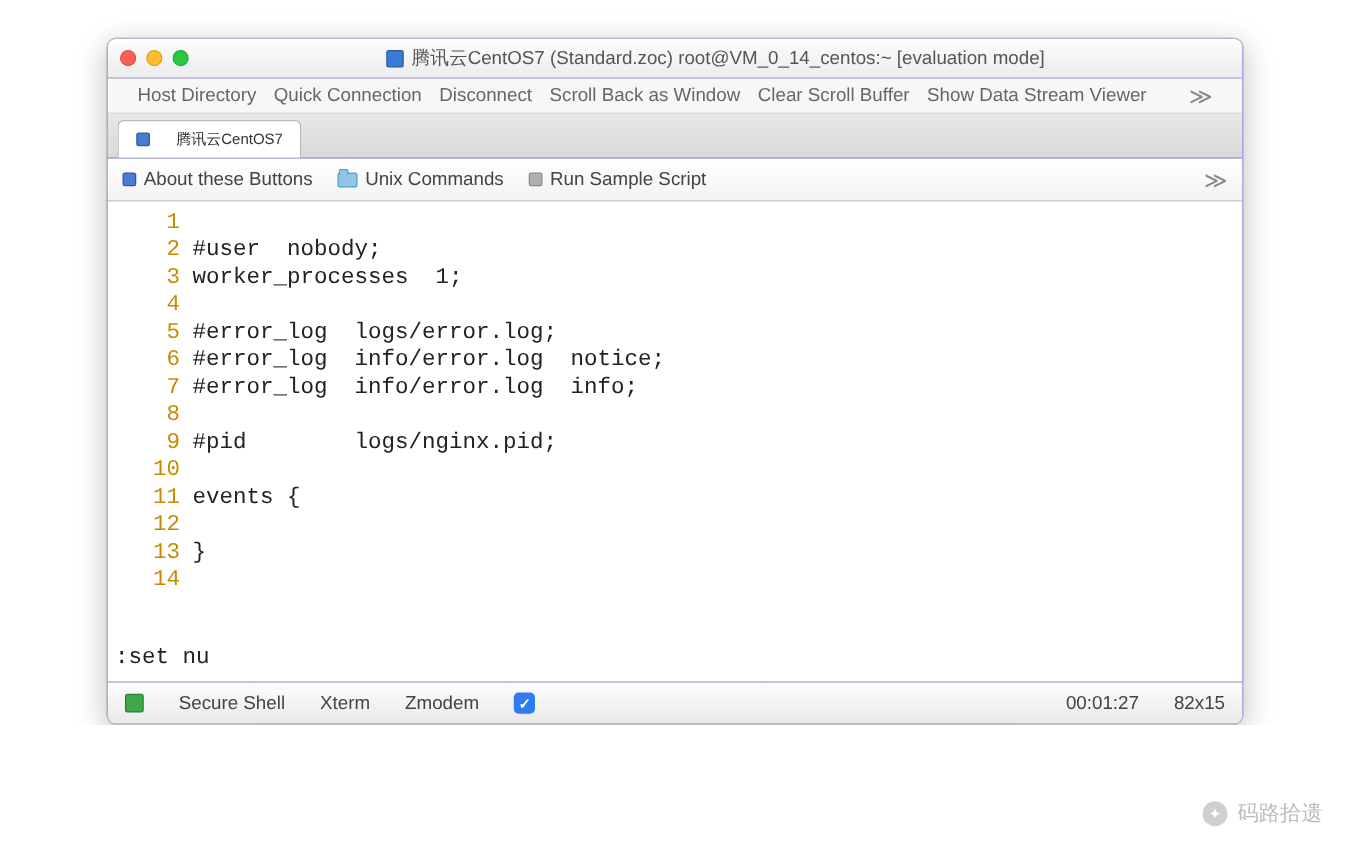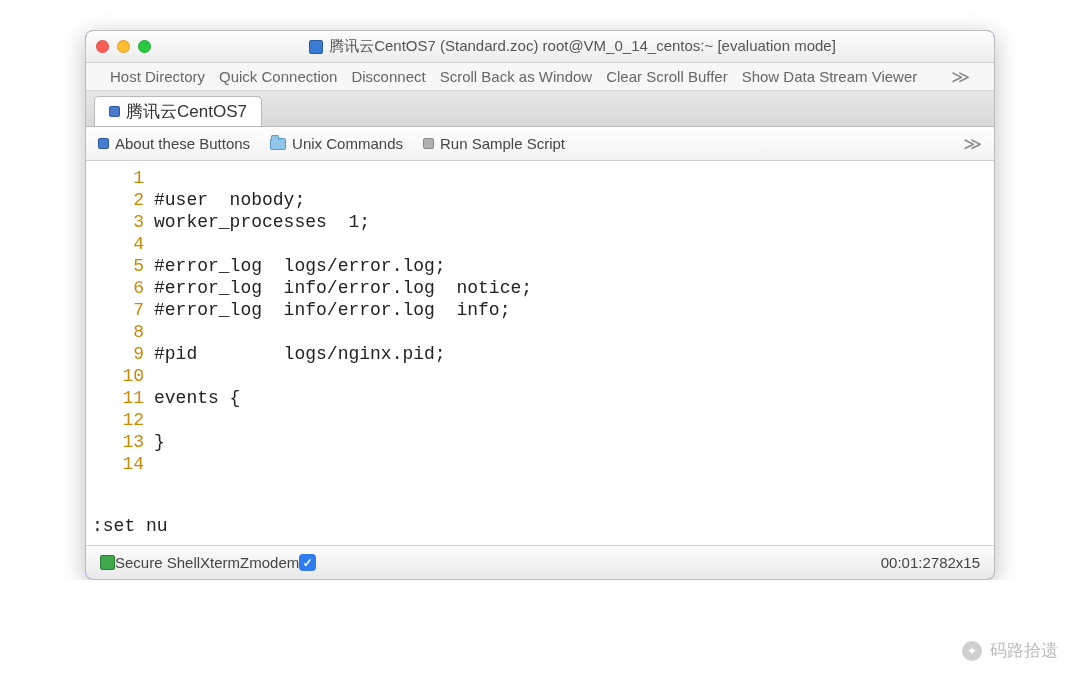--- a/index.html
+++ b/index.html
@@ -39,24 +39,24 @@
   }
   .menubar .spacer{flex:1;}
   .chev { font-size:18px; color:#888; }
   .tabbar {
     height:36px; display:flex; align-items:flex-end;
     background:linear-gradient(#e7e7e7,#d9d9d9);
     padding-left:8px;
     border-bottom:1px solid #b8b8b8;
   }
   .tab {
-    height:30px; display:flex; align-items:center; gap:6px;
+    height:30px; display:flex; align-items:center; gap:21px;
     padding:0 14px; background:#fff; border:1px solid #b8b8b8;
     border-bottom:none; border-radius:5px 5px 0 0;
-    font-size:17px; color:#333;
+    font-size:12px; color:#333;
   }
   .tab .sq { width:11px; height:11px; background:#4a7bd0; border:1px solid #2a5aa0; border-radius:2px;}
   .toolbar {
     height:34px; display:flex; align-items:center; gap:20px;
     padding:0 12px; font-size:15px; color:#444;
     background:linear-gradient(#fefefe,#f3f3f3);
     border-bottom:1px solid #d0d0d0;
   }
   .tb-item{display:flex; align-items:center; gap:6px; cursor:pointer;}
   .sq-blue{width:11px;height:11px;background:#4a7bd0;border:1px solid #2a5aa0;border-radius:2px;}
@@ -71,21 +71,21 @@
     font-size:18px;
     line-height:22px;
     padding:6px 0 8px 0;
     min-height:320px;
   }
   .row { display:flex; white-space:pre; }
   .gutter { width:68px; text-align:right; padding-right:10px; color:#c98a00; font-weight:500;}
   .code { color:#222; }
   .cmdline { padding-left:6px; color:#222; font-family:inherit;margin-top:40px;}
   .statusbar {
-    height:34px; display:flex; align-items:center; 
+    height:34px; display:flex; align-items:center; gap:28px;
     padding:0 14px; font-size:15px; color:#444;
     background:linear-gradient(#fdfdfd,#e9e9e9);
     border-top:1px solid #d0d0d0;
     justify-content:center;
   }
   .ss-icon{width:15px;height:15px;border-radius:2px;position:relative;background:#3fa84a;border:1px solid #2d7d37;}
   .ss-icon:after{content:"";position:absolute;left:-3px;top:-3px;width:15px;height:15px;border-radius:2px;background:#4a7bd0;border:1px solid #2a5aa0;z-index:-1;}
   .check{width:17px;height:17px;border-radius:4px;background:#2f7bf0;display:flex;align-items:center;justify-content:center;color:#fff;font-size:12px;font-weight:bold;}
   .statusbar .spacer{flex:1;}
 

